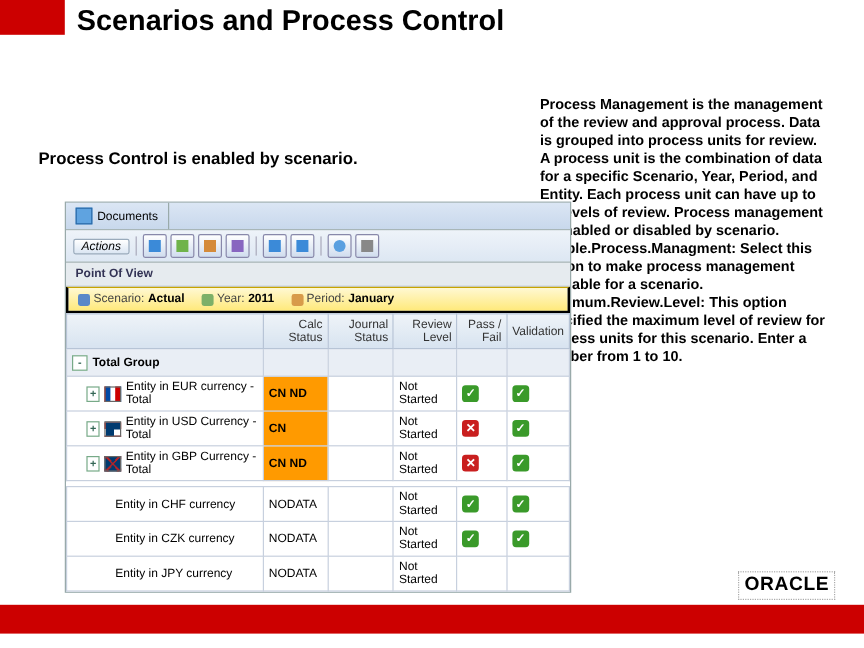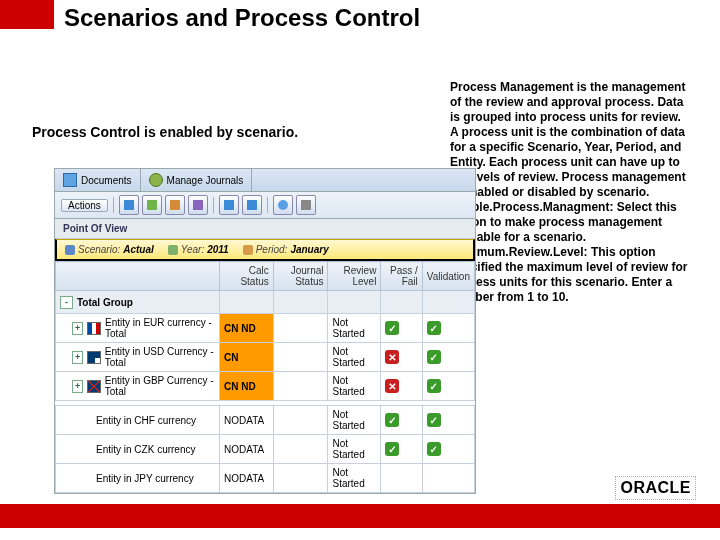--- a/index.html
+++ b/index.html
@@ -10,28 +10,28 @@
   .app-shot { position:absolute; top:168px; left:22px; width:420px; border:1px solid #9aa; background:#ecf0f3; font-size:10px;margin-left:32px; }
   .tabs { display:flex; background:linear-gradient(#dbe6f4, #c8d8ec); border-bottom:1px solid #9aa; }
   .tab { padding:4px 8px; border-right:1px solid #9aa; display:flex; align-items:center; gap:4px; }
   .tab.active { background:#9fc0e8; font-weight:bold; }
   .tab .x { color:#a00; font-weight:bold; }
   .ico { width:12px; height:12px; display:inline-block; }
   .ico-doc { background:#5fa3e0; border:1px solid #2a6aa8; }
   .ico-gear { background:#8ab34a; border:1px solid #4b7a1a; border-radius:50%; }
   .ico-db { background:#e28f3b; border:1px solid #a85d15; border-radius:2px; }
 
-  .toolbar { display:flex; align-items:center; gap:3px; padding:3px 6px; background:linear-gradient(#eef3f9,#dde7f3); border-bottom:1px solid #9aa; }
+  .toolbar { display:flex; align-items:center; gap:3px; padding:3px 6px; background:linear-gradient(#eef3f9,#dde7f3); border-bottom:1px solid #9aa;font-style:italic; }
   .btn { width:18px; height:18px; border:1px solid #88a; background:linear-gradient(#fff,#d0ddee); border-radius:2px; display:flex; align-items:center; justify-content:center; }
   .sep { width:1px; height:16px; background:#aab; margin:0 2px; }
   .btn .g { width:10px; height:10px; }
 
   .pov-label { padding:4px 8px; color:#335; font-weight:bold; background:#e6ebef; border-bottom:1px solid #c3cdd8; }
   .pov-bar { display:flex; background:linear-gradient(#fff8d2,#ffe97a); padding:3px 4px; gap:6px; border:2px solid #000; border-top:1px solid #c7a300; }
-  .chip { display:flex; align-items:center; gap:3px; padding:1px 4px;font-style:italic; }
+  .chip { display:flex; align-items:center; gap:3px; padding:1px 4px; }
   .chip .lbl { color:#444; }
   .chip .val { font-weight:bold; }
   .dim { width:10px; height:10px; border-radius:2px; }
   .dim.scn { background:#5b88c8; }
   .dim.yr  { background:#7db068; }
   .dim.per { background:#d89b4a; }
   .dim.ent { background:#b074c4; }
 
   table.grid { width:100%; border-collapse:collapse; background:#fff; }
   .grid th { background:linear-gradient(#eef3f8,#d7e3f0); border:1px solid #b7c4d6; padding:3px 4px; font-weight:normal; color:#333; font-size:10px; text-align:right; }
@@ -67,24 +67,20 @@
 <div class="title">Scenarios and Process Control</div>
 <div class="subtitle">Process Control is enabled by scenario.</div>
 <div class="right-text">Process Management is the management of the review and approval process. Data is grouped into process units for review. A process unit is the combination of data for a specific Scenario, Year, Period, and Entity. Each process unit can have up to 10 levels of review. Process management is enabled or disabled by scenario. Enable.Process.Managment: Select this option to make process management available for a scenario. Maximum.Review.Level: This option specified the maximum level of review for process units for this scenario. Enter a number from 1 to 10.</div>
 
 <div class="app-shot">
   <div class="tabs">
     <div class="tab">
       <span class="ico ico-doc"></span>
       <span>Documents</span>
     </div>
-    <div class="tab">
-      <span class="ico ico-gear"></span>
-      <span>Manage Journals</span>
-    </div>
   </div>
 
   <div class="toolbar">
     <span style="padding:0 6px;border:1px solid #9ab;background:linear-gradient(#fff,#dbe6f3);border-radius:2px;">Actions</span>
     <div class="sep"></div>
     <div class="btn">
         <span class="g" style="background:#3b8ad8"></span>
       </div>
     <div class="btn">
         <span class="g" style="background:#6fb34a"></span>

